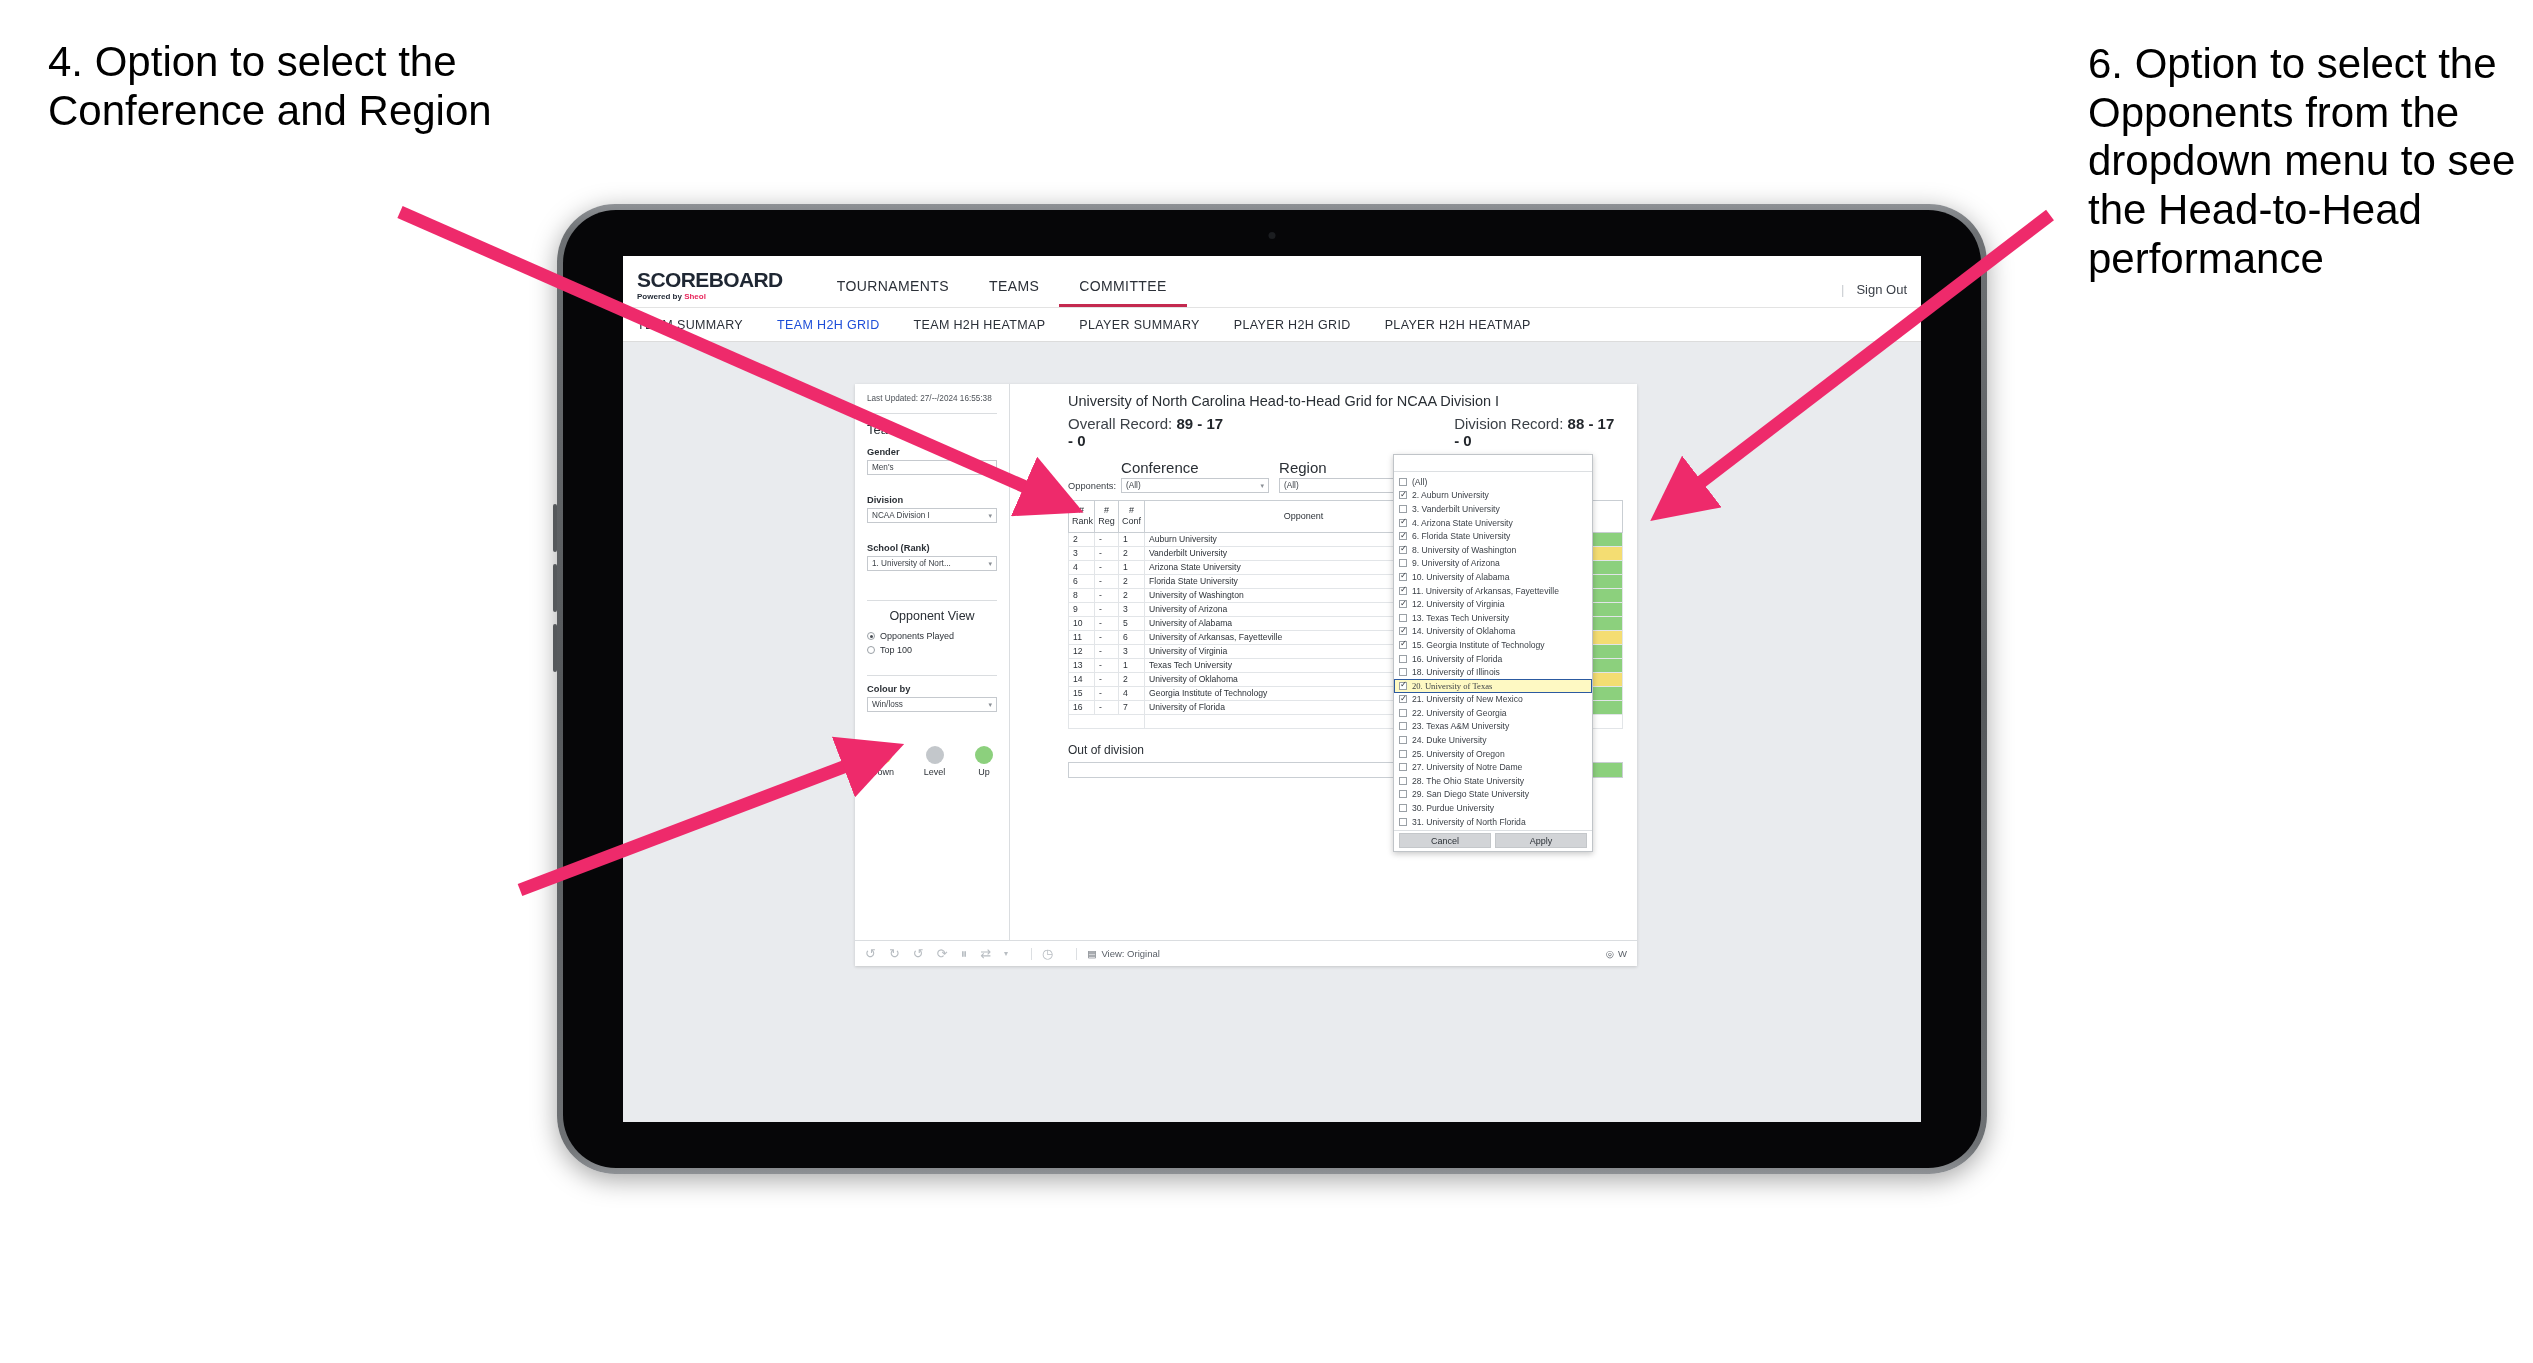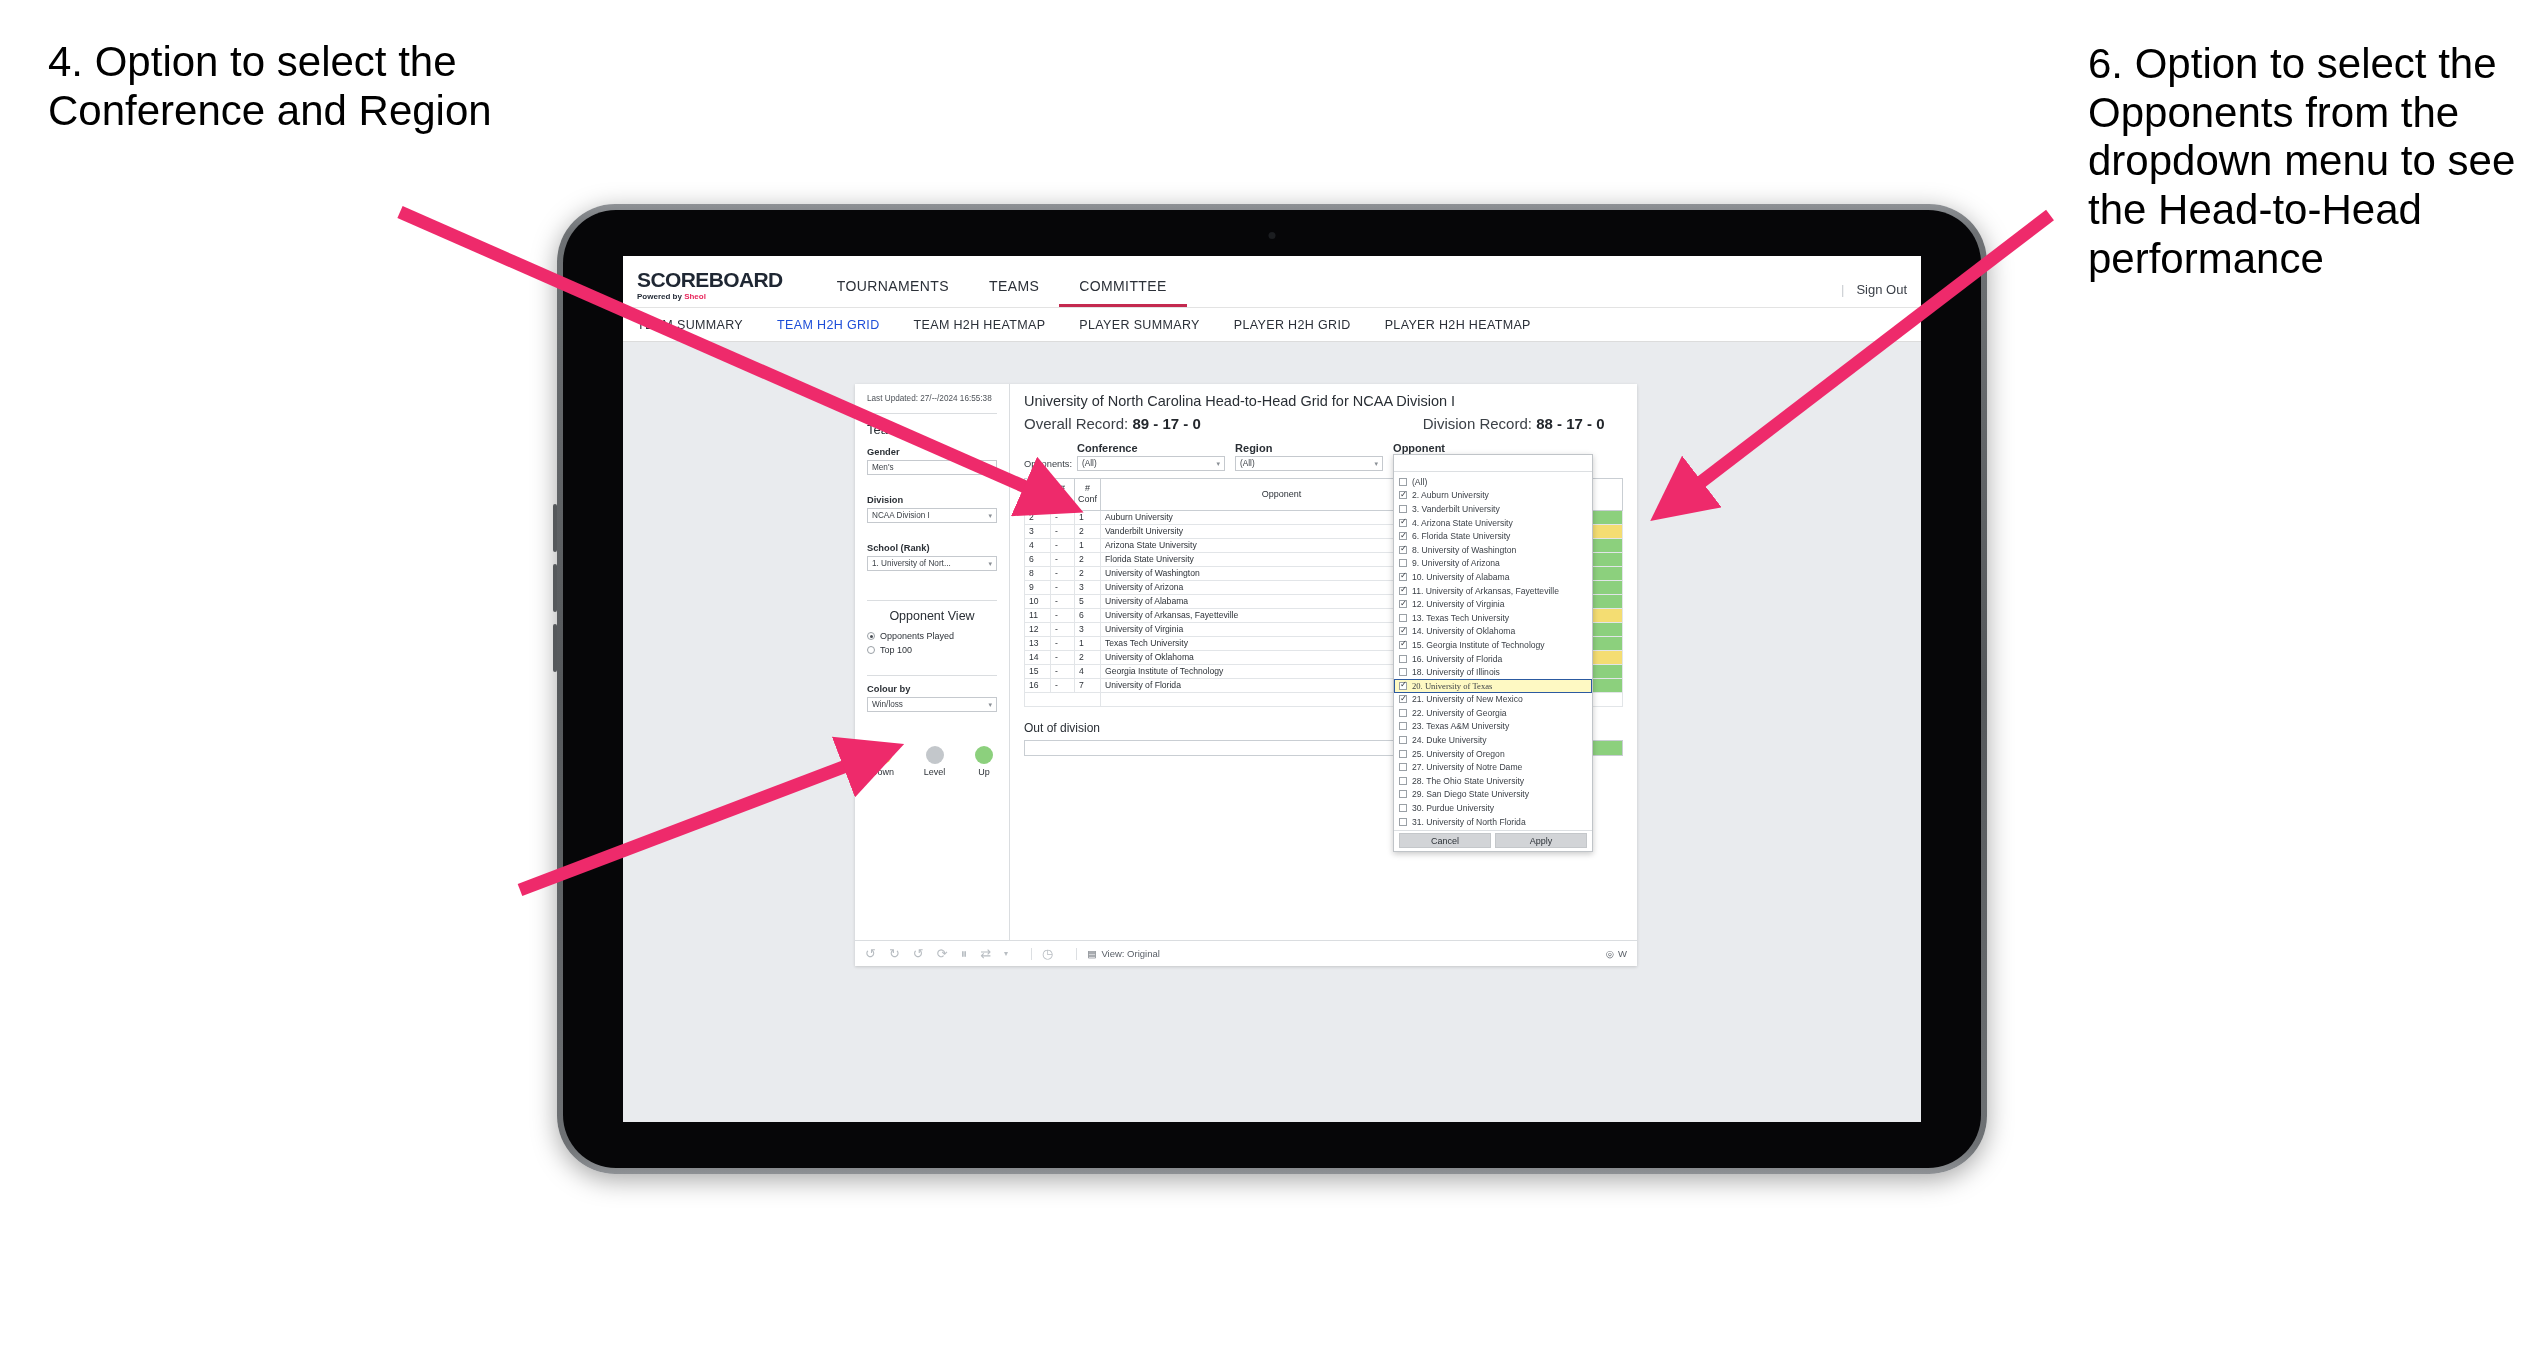--- a/index.html
+++ b/index.html
@@ -104,21 +104,21 @@
 
   
   #canvas { background:#e9ebee; width:100%; height: calc(100% - 86px); position:relative; padding-top: 42px; }
 
   #viz {
     position:absolute; left:232px; top:42px;
     width: 782px; height: 582px;
     background:#fff; box-shadow: 0 1px 3px rgba(0,0,0,.16);
     display:flex; flex-direction:column;
   }
-  #viz-body { display:flex; flex:1; min-height:0; }
+  #viz-body { display:flex; flex:1; min-height:0;gap:44px; }
 
   
   #viz-side {
     width: 155px; border-right:1px solid #dadde0; padding: 9px 12px 0 12px;
     display:flex; flex-direction:column;
   }
   .last-updated { font-size: 8.2px; color:#4d5258; line-height:1.35; }
   .side-rule { height:1px; background:#dadde0; margin: 9px 0 8px 0; }
   .side-h { font-size: 13px; color:#2a2f35; margin-bottom: 10px; }
   .side-h.center { text-align:center; font-size:12.5px; }
@@ -148,21 +148,21 @@
   
   #viz-main { flex:1; padding: 9px 14px 0 14px; position:relative; min-width:0; }
   .viz-title { font-size: 14.5px; color:#2a2f35; margin-bottom: 6px; }
   .rec-row { display:flex; font-size:15px; color:#3c4147; margin-bottom: 10px; }
   .rec-row .rec2 { margin-left: 222px; }
   .rec-row b { color:#23272c; }
 
   .filters { display:flex; align-items:flex-end; margin-bottom: 7px; }
   .filters-lbl { font-size:9.3px; color:#3c4147; padding-bottom:2px; margin-right:5px; }
   .filter { margin-right: 10px; }
-  .filter .field-label { font-weight:700; font-size:11px; margin-bottom:2px; }
+  .filter .field-label { font-weight:400; font-size:15px; margin-bottom:2px; }
   .filter.conf .select { width: 148px; }
   .filter.reg .select  { width: 148px; }
   .filter.opp .select  { width: 148px; }
 
   
   table.grid { width: 100%; border-collapse: collapse; font-size:8.6px; color:#2d3238; table-layout:fixed; }
   table.grid th {
     border:1px solid #c9ced3; font-weight:400; color:#2d3238;
     padding: 4px 3px; background:#fff; font-size:9px; line-height:1.25;
   }

